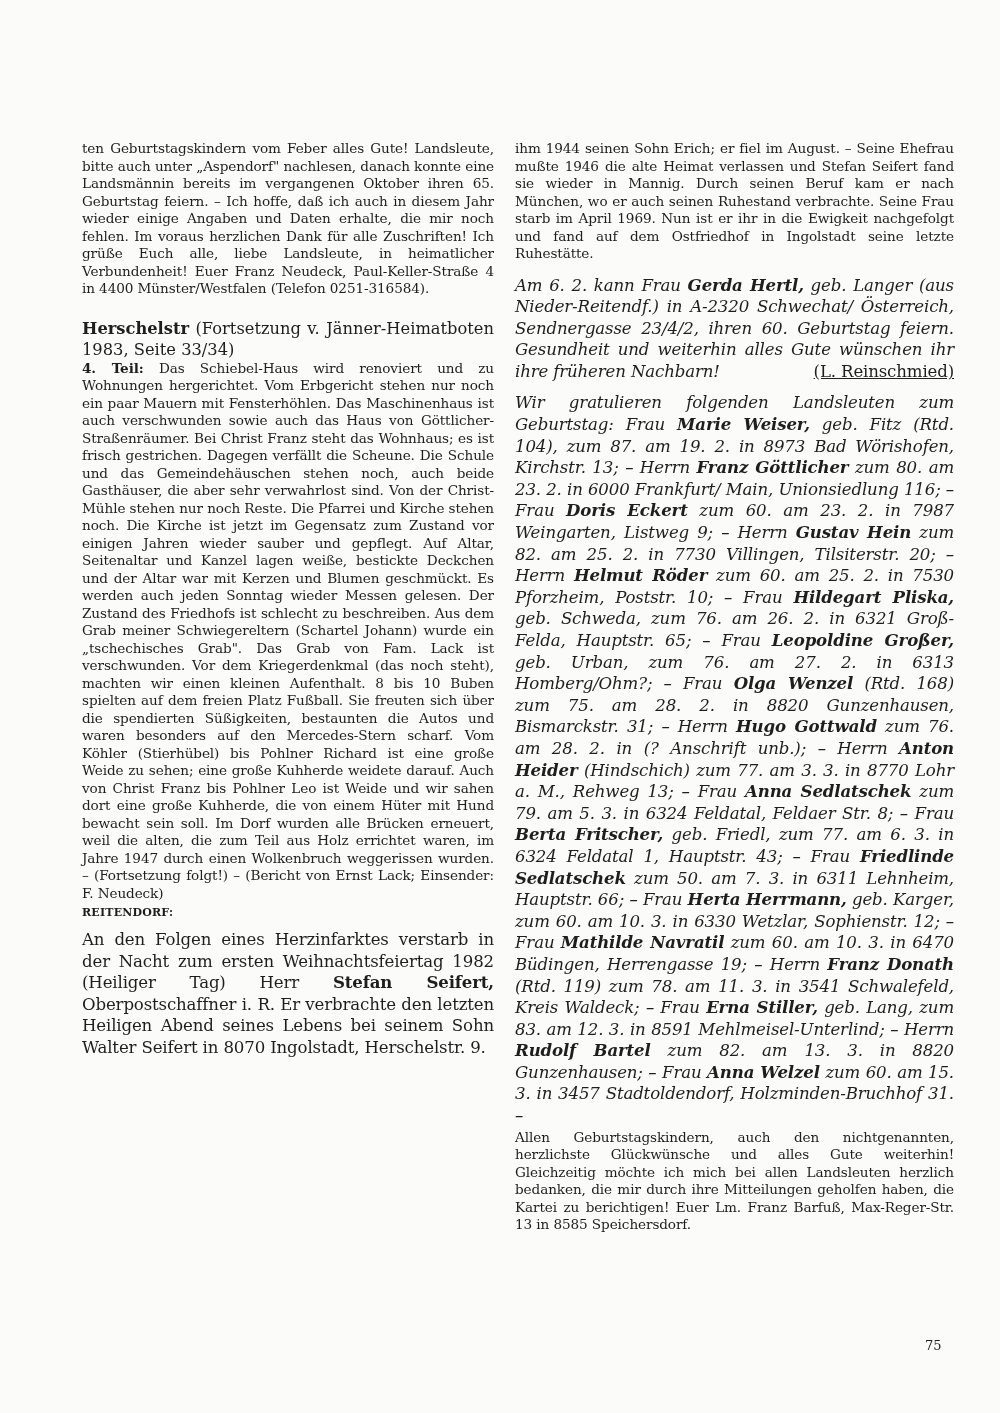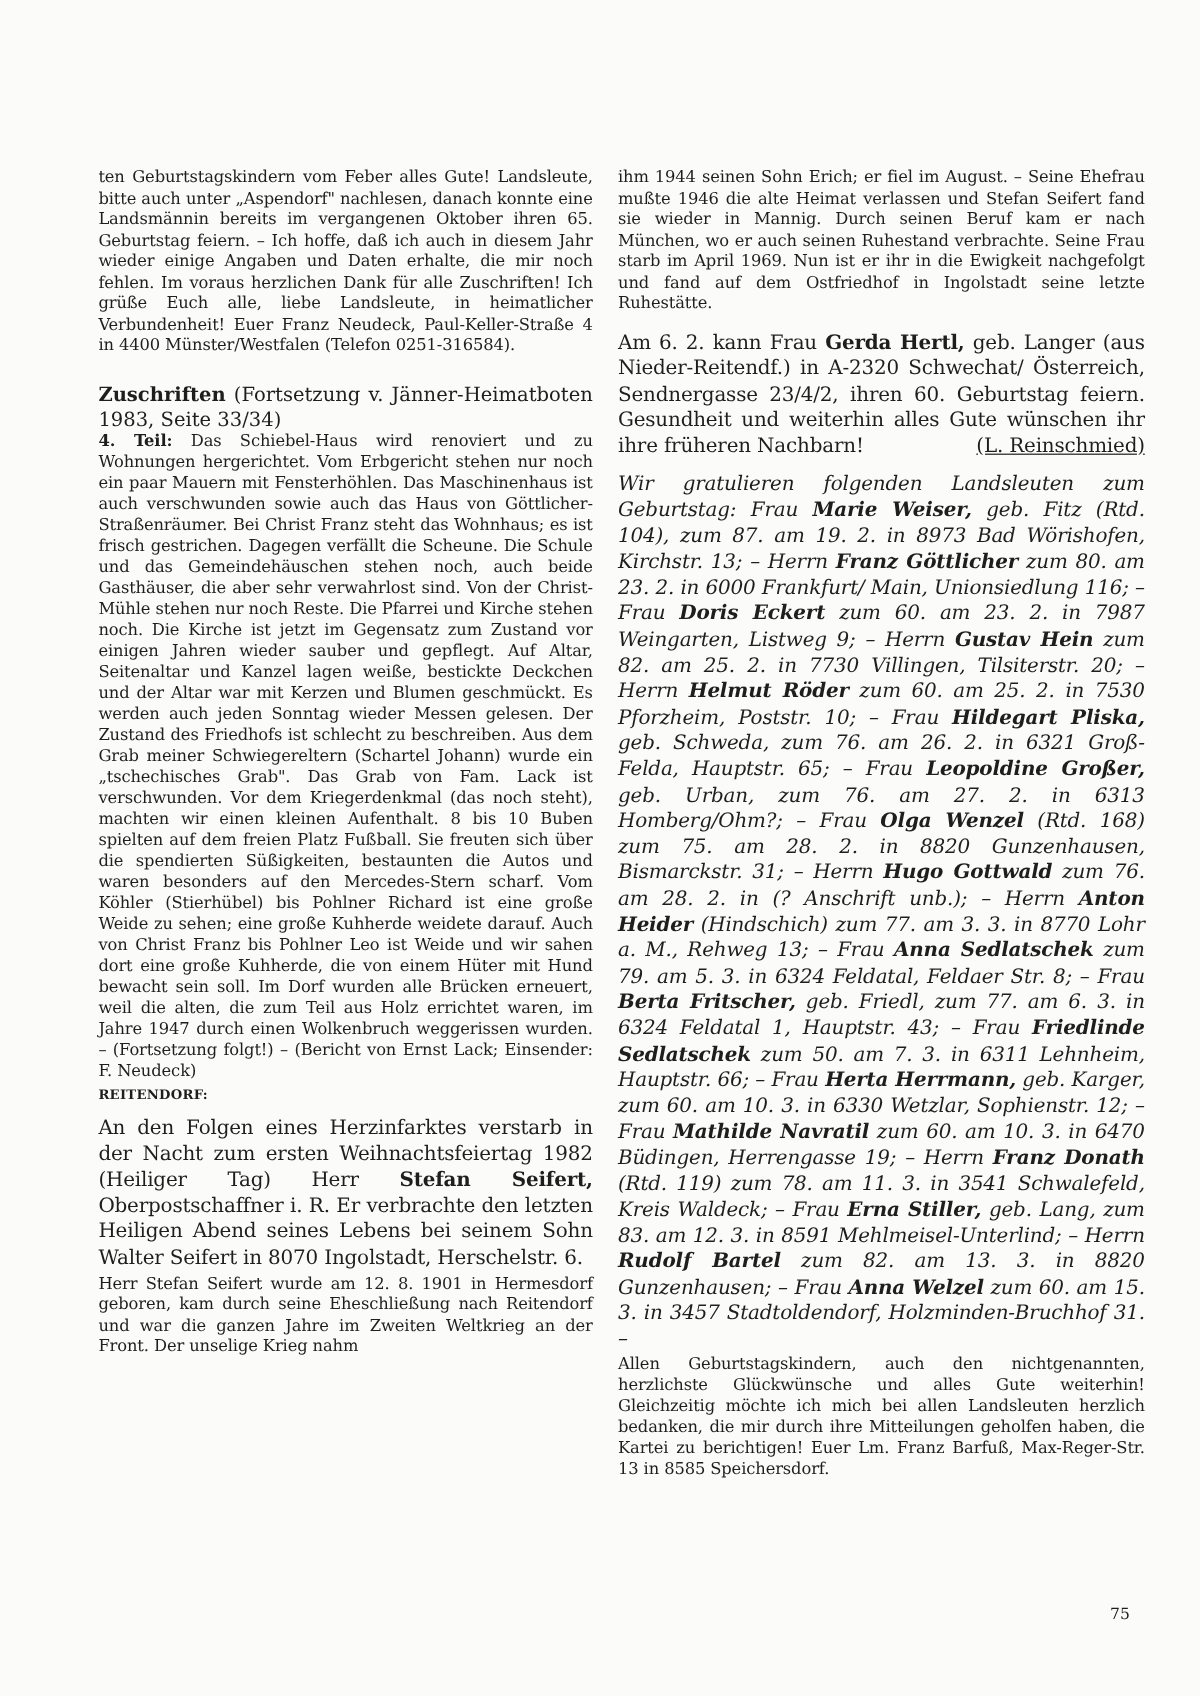--- a/index.html
+++ b/index.html
@@ -31,37 +31,36 @@
 </style>
 </head>
 <body>
 
 <div class="page">
 
   <div class="col col-left">
     <p class="small">ten Geburtstagskindern vom Feber alles Gute! Landsleute, bitte auch unter „Aspendorf" nachlesen, danach konnte eine Landsmännin bereits im vergangenen Oktober ihren 65. Geburtstag feiern. – Ich hoffe, daß ich auch in diesem Jahr wieder einige Angaben und Daten erhalte, die mir noch fehlen. Im voraus herzlichen Dank für alle Zuschriften! Ich grüße Euch alle, liebe Landsleute, in heimatlicher Verbundenheit! Euer Franz Neudeck, Paul-Keller-Straße 4 in 4400 Münster/Westfalen (Telefon 0251-316584).</p>
 
     <p class="report-head gap-m" style="margin-top:20px;">
-      <b>Zuschriften</b><span> (Fortsetzung v. Jänner-Heimatboten 1983, Seite 33/34)</span>
+      <b>Herschelstr</b><span> (Fortsetzung v. Jänner-Heimatboten 1983, Seite 33/34)</span>
     </p>
     <p class="small">
       <b>4. Teil:</b><span> Das Schiebel-Haus wird renoviert und zu Wohnungen hergerichtet. Vom Erbgericht stehen nur noch ein paar Mauern mit Fensterhöhlen. Das Maschinenhaus ist auch verschwunden sowie auch das Haus von Göttlicher-Straßenräumer. Bei Christ Franz steht das Wohnhaus; es ist frisch gestrichen. Dagegen verfällt die Scheune. Die Schule und das Gemeindehäuschen stehen noch, auch beide Gasthäuser, die aber sehr verwahrlost sind. Von der Christ-Mühle stehen nur noch Reste. Die Pfarrei und Kirche stehen noch. Die Kirche ist jetzt im Gegensatz zum Zustand vor einigen Jahren wieder sauber und gepflegt. Auf Altar, Seitenaltar und Kanzel lagen weiße, bestickte Deckchen und der Altar war mit Kerzen und Blumen geschmückt. Es werden auch jeden Sonntag wieder Messen gelesen. Der Zustand des Friedhofs ist schlecht zu beschreiben. Aus dem Grab meiner Schwiegereltern (Schartel Johann) wurde ein „tschechisches Grab". Das Grab von Fam. Lack ist verschwunden. Vor dem Kriegerdenkmal (das noch steht), machten wir einen kleinen Aufenthalt. 8 bis 10 Buben spielten auf dem freien Platz Fußball. Sie freuten sich über die spendierten Süßigkeiten, bestaunten die Autos und waren besonders auf den Mercedes-Stern scharf. Vom Köhler (Stierhübel) bis Pohlner Richard ist eine große Weide zu sehen; eine große Kuhherde weidete darauf. Auch von Christ Franz bis Pohlner Leo ist Weide und wir sahen dort eine große Kuhherde, die von einem Hüter mit Hund bewacht sein soll. Im Dorf wurden alle Brücken erneuert, weil die alten, die zum Teil aus Holz errichtet waren, im Jahre 1947 durch einen Wolkenbruch weggerissen wurden. – (Fortsetzung folgt!) – (Bericht von Ernst Lack; Einsender: F. Neudeck)</span>
     </p>
 
     <h2 class="section-title gap-l">REITENDORF:</h2>
     <p class="large" style="margin-top:6px;">
-      <span>An den Folgen eines Herzinfarktes verstarb in der Nacht zum ersten Weihnachtsfeiertag 1982 (Heiliger Tag) Herr </span><b>Stefan Seifert,</b><span> Oberpostschaffner i. R. Er verbrachte den letzten Heiligen Abend seines Lebens bei seinem Sohn Walter Seifert in 8070 Ingolstadt, Herschelstr. 6.</span>
+      <span>An den Folgen eines Herzinfarktes verstarb in der Nacht zum ersten Weihnachtsfeiertag 1982 (Heiliger Tag) Herr </span><b>Stefan Seifert,</b><span> Oberpostschaffner i. R. Er verbrachte den letzten Heiligen Abend seines Lebens bei seinem Sohn Walter Seifert in 8070 Ingolstadt, Herschelstr. 9.</span>
     </p>
-    <p class="small" style="margin-top:3px;">Herr Stefan Seifert wurde am 12. 8. 1901 in Hermesdorf geboren, kam durch seine Eheschließung nach Reitendorf und war die ganzen Jahre im Zweiten Weltkrieg an der Front. Der unselige Krieg nahm</p>
   </div>
 
   <div class="col col-right">
     <p class="small">ihm 1944 seinen Sohn Erich; er fiel im August. – Seine Ehefrau mußte 1946 die alte Heimat verlassen und Stefan Seifert fand sie wieder in Mannig. Durch seinen Beruf kam er nach München, wo er auch seinen Ruhestand verbrachte. Seine Frau starb im April 1969. Nun ist er ihr in die Ewigkeit nachgefolgt und fand auf dem Ostfriedhof in Ingolstadt seine letzte Ruhestätte.</p>
 
-    <p class="large gap-s" style="margin-top:12px;">
+    <p class="large gap-s" style="margin-top:12px;font-style:italic;">
       <span>Am 6. 2. kann Frau </span><b>Gerda Hertl,</b><span> geb. Langer (aus Nieder-Reitendf.) in A-2320 Schwechat/ Österreich, Sendnergasse 23/4/2, ihren 60. Geburtstag feiern. Gesundheit und weiterhin alles Gute wünschen ihr ihre früheren Nachbarn!</span>
     </p>
     <p class="large right-al" style="margin-top:-21.6px;text-decoration:underline;">(L. Reinschmied)</p>
 
     <p class="large" id="congrats" style="margin-top:10px;font-style:italic;">
       <span>Wir gratulieren folgenden Landsleuten zum Geburtstag: </span>
     <span><span>Frau </span><b>Marie Weiser,</b><span> geb. Fitz (Rtd. 104), zum 87. am 19. 2. in 8973 Bad Wörishofen, Kirchstr. 13; – </span></span><span><span>Herrn </span><b>Franz Göttlicher</b><span> zum 80. am 23. 2. in 6000 Frankfurt/ Main, Unionsiedlung 116; – </span></span><span><span>Frau </span><b>Doris Eckert</b><span> zum 60. am 23. 2. in 7987 Weingarten, Listweg 9; – </span></span><span><span>Herrn </span><b>Gustav Hein</b><span> zum 82. am 25. 2. in 7730 Villingen, Tilsiterstr. 20; – </span></span><span><span>Herrn </span><b>Helmut Röder</b><span> zum 60. am 25. 2. in 7530 Pforzheim, Poststr. 10; – </span></span><span><span>Frau </span><b>Hildegart Pliska,</b><span> geb. Schweda, zum 76. am 26. 2. in 6321 Groß-Felda, Hauptstr. 65; – </span></span><span><span>Frau </span><b>Leopoldine Großer,</b><span> geb. Urban, zum 76. am 27. 2. in 6313 Homberg/Ohm?; – </span></span><span><span>Frau </span><b>Olga Wenzel</b><span> (Rtd. 168) zum 75. am 28. 2. in 8820 Gunzenhausen, Bismarckstr. 31; – </span></span><span><span>Herrn </span><b>Hugo Gottwald</b><span> zum 76. am 28. 2. in (? Anschrift unb.); – </span></span><span><span>Herrn </span><b>Anton Heider</b><span> (Hindschich) zum 77. am 3. 3. in 8770 Lohr a. M., Rehweg 13; – </span></span><span><span>Frau </span><b>Anna Sedlatschek</b><span> zum 79. am 5. 3. in 6324 Feldatal, Feldaer Str. 8; – </span></span><span><span>Frau </span><b>Berta Fritscher,</b><span> geb. Friedl, zum 77. am 6. 3. in 6324 Feldatal 1, Hauptstr. 43; – </span></span><span><span>Frau </span><b>Friedlinde Sedlatschek</b><span> zum 50. am 7. 3. in 6311 Lehnheim, Hauptstr. 66; – </span></span><span><span>Frau </span><b>Herta Herrmann,</b><span> geb. Karger, zum 60. am 10. 3. in 6330 Wetzlar, Sophienstr. 12; – </span></span><span><span>Frau </span><b>Mathilde Navratil</b><span> zum 60. am 10. 3. in 6470 Büdingen, Herrengasse 19; – </span></span><span><span>Herrn </span><b>Franz Donath</b><span> (Rtd. 119) zum 78. am 11. 3. in 3541 Schwalefeld, Kreis Waldeck; – </span></span><span><span>Frau </span><b>Erna Stiller,</b><span> geb. Lang, zum 83. am 12. 3. in 8591 Mehlmeisel-Unterlind; – </span></span><span><span>Herrn </span><b>Rudolf Bartel</b><span> zum 82. am 13. 3. in 8820 Gunzenhausen; – </span></span><span><span>Frau </span><b>Anna Welzel</b><span> zum 60. am 15. 3. in 3457 Stadtoldendorf, Holzminden-Bruchhof 31. –</span></span></p>
 
     <p class="small" style="margin-top:2px;">Allen Geburtstagskindern, auch den nichtgenannten, herzlichste Glückwünsche und alles Gute weiterhin! Gleichzeitig möchte ich mich bei allen Landsleuten herzlich bedanken, die mir durch ihre Mitteilungen geholfen haben, die Kartei zu berichtigen! Euer Lm. Franz Barfuß, Max-Reger-Str. 13 in 8585 Speichersdorf.</p>
   </div>

